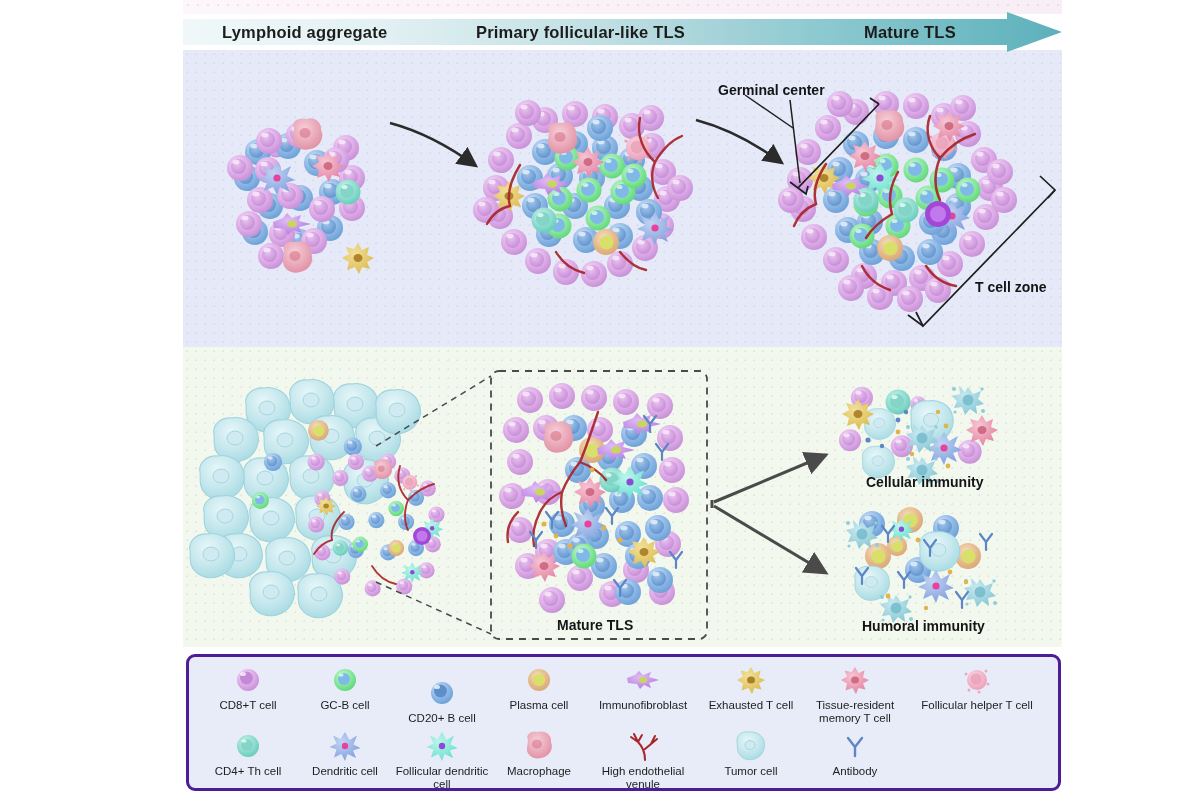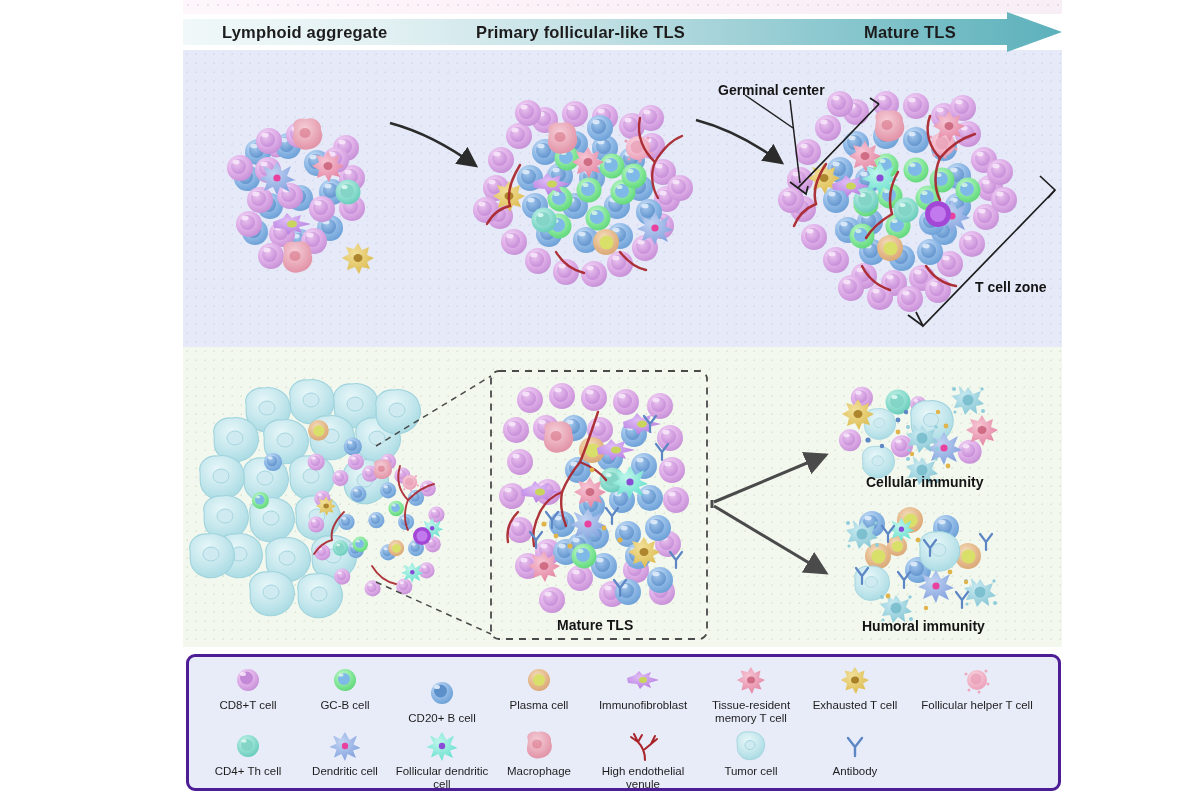--- a/index.html
+++ b/index.html
@@ -874,37 +874,37 @@
                 <ellipse cx="0" cy="0" rx="4" ry="3" fill="#c8d65c"></ellipse>
               </g>
             </svg>
           </div>
           <div class="legend-text">Immunofibroblast</div>
         </div>
         <div class="legend-item">
           <div class="legend-icon">
             <svg width="34" height="34" viewBox="0 0 34 34">
               <g transform="translate(17,17)">
+                <path d="M0,-13 L3.5,-7 L9.5,-9.5 L8,-2.5 L14,0 L8,3.5 L10.5,9.5 L3.5,8 L1,14 L-2.5,8 L-9.5,10.5 L-8,3.5 L-14,0 L-8,-3.5 L-10.5,-9.5 L-3.5,-8 Z" fill="url(#LgEx)"></path>
+                <ellipse cx="0" cy="0" rx="4" ry="3.5" fill="#9c7118" opacity=".85"></ellipse>
+              </g>
+            </svg>
+          </div>
+          <div class="legend-text">Exhausted T cell</div>
+        </div>
+        <div class="legend-item">
+          <div class="legend-icon">
+            <svg width="34" height="34" viewBox="0 0 34 34">
+              <g transform="translate(17,17)">
                 <path d="M0,-13 L3.5,-7 L9.5,-9.5 L8,-2.5 L14,0 L8,3.5 L10.5,9.5 L3.5,8 L1,14 L-2.5,8 L-9.5,10.5 L-8,3.5 L-14,0 L-8,-3.5 L-10.5,-9.5 L-3.5,-8 Z" fill="url(#LgTrm)"></path>
                 <ellipse cx="0" cy="0" rx="4" ry="3.5" fill="#c4566f" opacity=".75"></ellipse>
               </g>
             </svg>
           </div>
           <div class="legend-text">Tissue-resident memory T cell</div>
-        </div>
-        <div class="legend-item">
-          <div class="legend-icon">
-            <svg width="34" height="34" viewBox="0 0 34 34">
-              <g transform="translate(17,17)">
-                <path d="M0,-13 L3.5,-7 L9.5,-9.5 L8,-2.5 L14,0 L8,3.5 L10.5,9.5 L3.5,8 L1,14 L-2.5,8 L-9.5,10.5 L-8,3.5 L-14,0 L-8,-3.5 L-10.5,-9.5 L-3.5,-8 Z" fill="url(#LgEx)"></path>
-                <ellipse cx="0" cy="0" rx="4" ry="3.5" fill="#9c7118" opacity=".85"></ellipse>
-              </g>
-            </svg>
-          </div>
-          <div class="legend-text">Exhausted T cell</div>
         </div>
         <div class="legend-item">
           <div class="legend-icon">
             <svg width="34" height="34" viewBox="0 0 34 34">
               <g transform="translate(17,17)">
                 <circle cx="0" cy="0" r="10" fill="url(#LgTfh)"></circle>
                 <circle cx="-1" cy="-1" r="5.5" fill="#e89fb6" opacity=".8"></circle>
                 <g fill="#eda8bd">
                   <circle cx="-11" cy="-6" r="1.5"></circle>
                   <circle cx="9" cy="-9" r="1.5"></circle>

